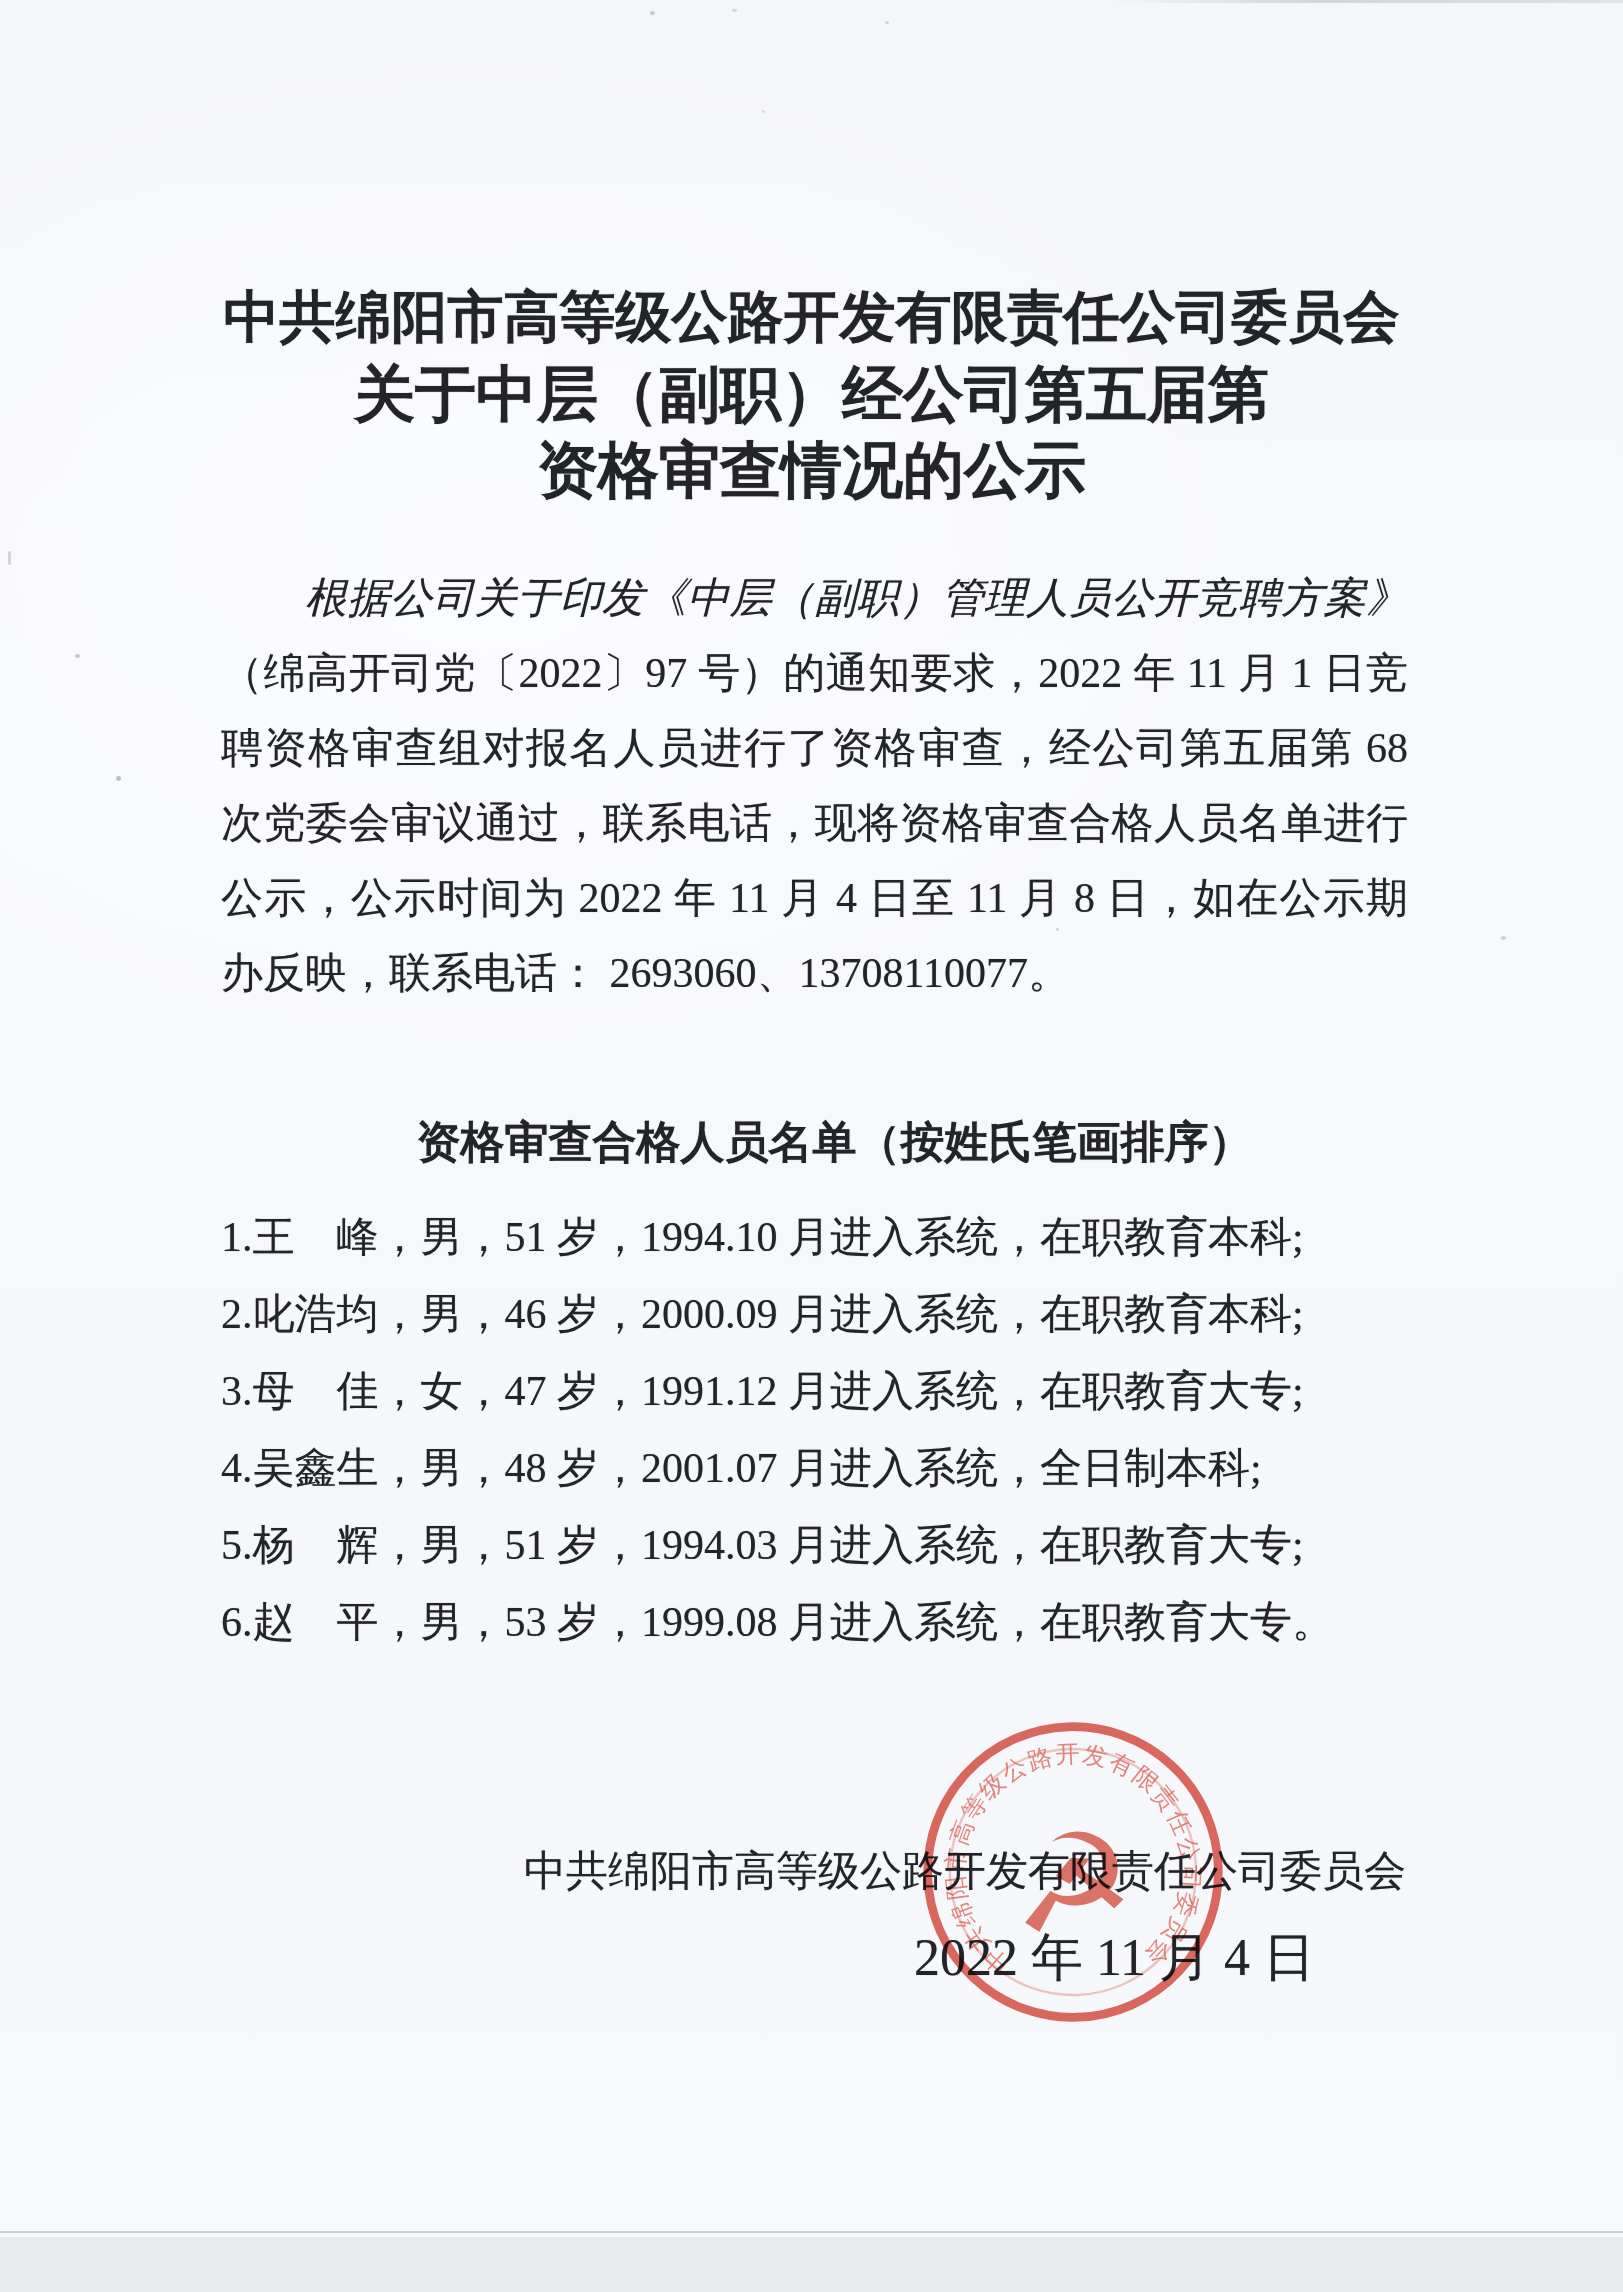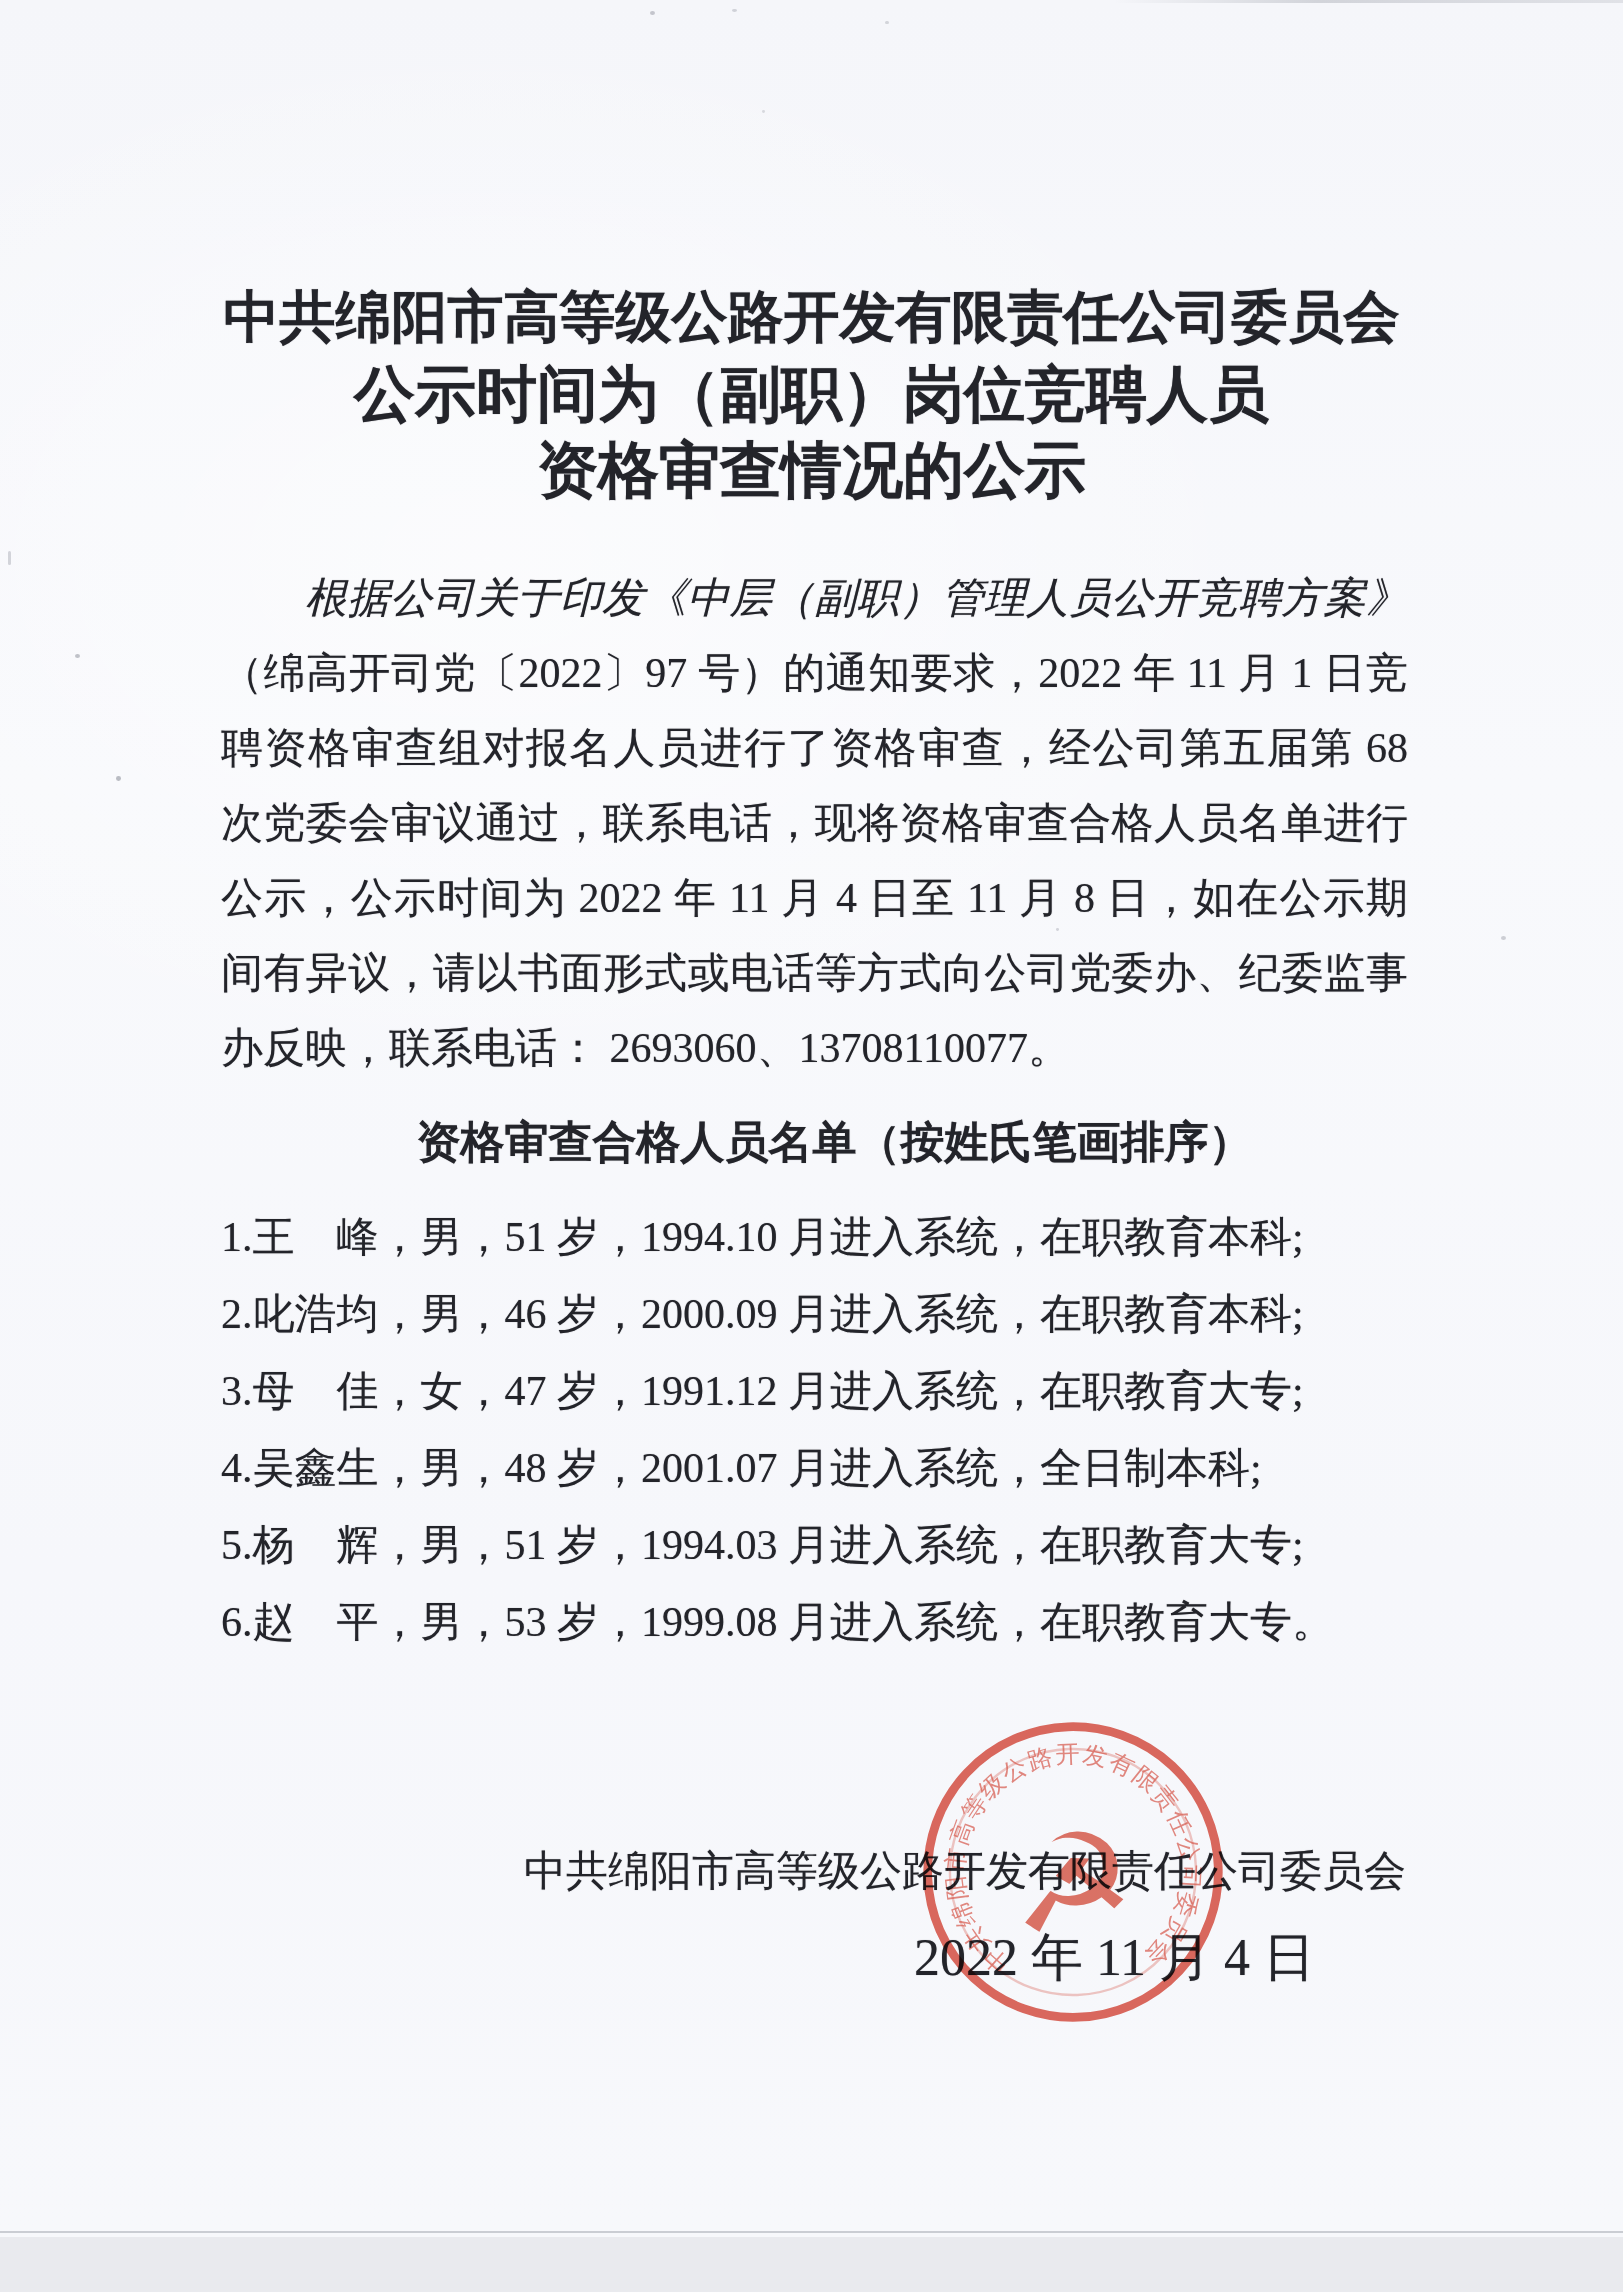--- a/index.html
+++ b/index.html
@@ -70,31 +70,30 @@
   .edge-bottom{position:absolute;bottom:3.9px;left:0;width:100%;height:2px;
     background:rgba(110,115,128,.32);}
 </style>
 </head>
 <body>
 
 <div class="page">
 
   <div class="title-block">
     <div class="title-l1">中共绵阳市高等级公路开发有限责任公司委员会</div>
-    <div class="title-l2">公示时间为（副职）岗位竞聘人员</div>
+    <div class="title-l2">关于中层（副职）经公司第五届第</div>
     <div class="title-l3">资格审查情况的公示</div>
   </div>
 
   <div class="body-block">
     <div class="body-line j indent">根据公司关于印发《中层（副职）管理人员公开竞聘方案》</div>
     <div class="body-line j">（绵高开司党〔2022〕97 号）的通知要求，2022 年 11 月 1 日竞</div>
     <div class="body-line j">聘资格审查组对报名人员进行了资格审查，经公司第五届第 68</div>
     <div class="body-line j">次党委会审议通过，联系电话，现将资格审查合格人员名单进行</div>
     <div class="body-line j">公示，公示时间为 2022 年 11 月 4 日至 11 月 8 日，如在公示期</div>
-    <div class="body-line j">间有异议，请以书面形式或电话等方式向公司党委办、纪委监事</div>
     <div class="body-line">办反映，联系电话： 2693060、13708110077。</div>
   </div>
 
   <div class="list-heading">资格审查合格人员名单（按姓氏笔画排序）</div>
 
   <div class="list-block">
     <div class="list-item">1.王　峰，男，51 岁，1994.10 月进入系统，在职教育本科;</div>
     <div class="list-item">2.叱浩均，男，46 岁，2000.09 月进入系统，在职教育本科;</div>
     <div class="list-item">3.母　佳，女，47 岁，1991.12 月进入系统，在职教育大专;</div>
     <div class="list-item">4.吴鑫生，男，48 岁，2001.07 月进入系统，全日制本科;</div>

